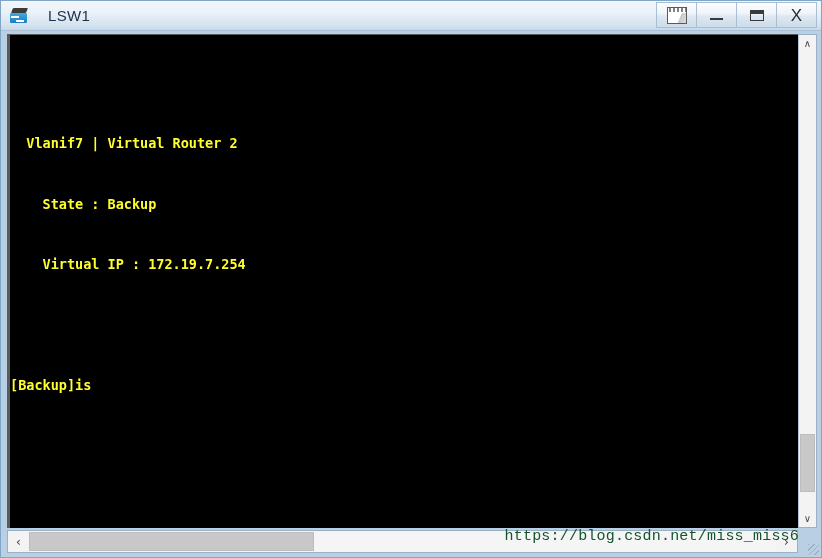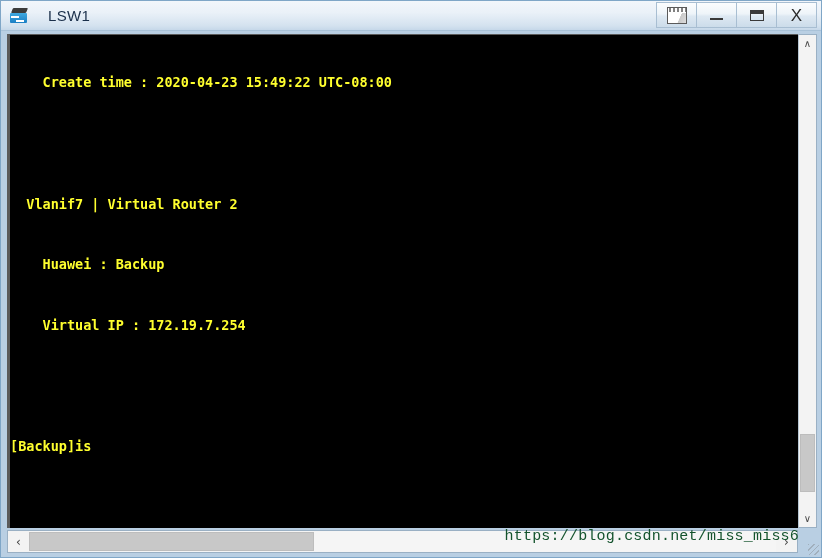--- a/index.html
+++ b/index.html
@@ -320,24 +320,23 @@
       </div>
     </div>
   </div>
 
   <div class="client">
 
     <div class="term-row">
 
       <div class="terminal">
         <div class="term-inner">
-          <div class="term-line">    Create time : 2020-04-23 15:49:22 UTC-08:00</div>
           <div class="term-line"></div>
           <div class="term-line">  Vlanif7 | Virtual Router 2</div>
-          <div class="term-line">    Huawei : Backup</div>
+          <div class="term-line">    State : Backup</div>
           <div class="term-line">    Virtual IP : 172.19.7.254</div>
           <div class="term-line"></div>
           <div class="term-line">[Backup]is</div>
           
           
           
           
           
           
           

